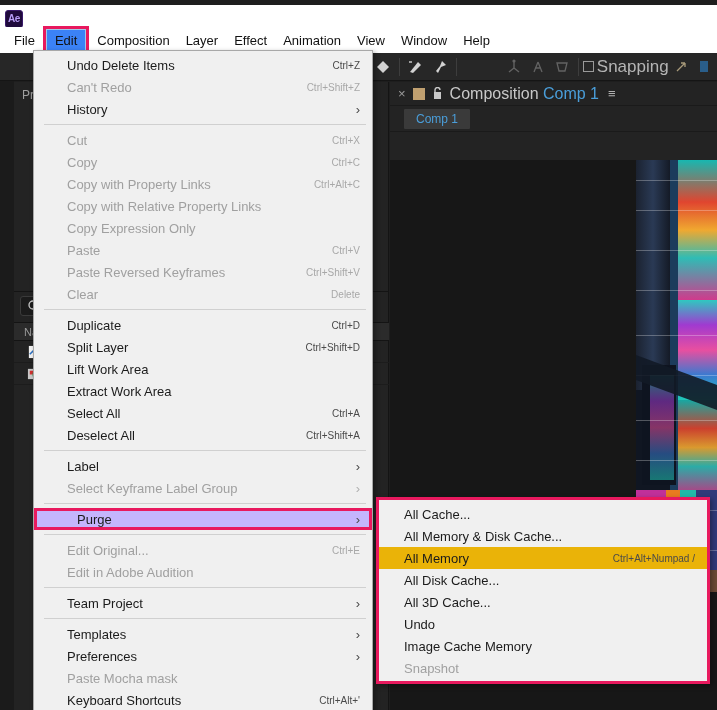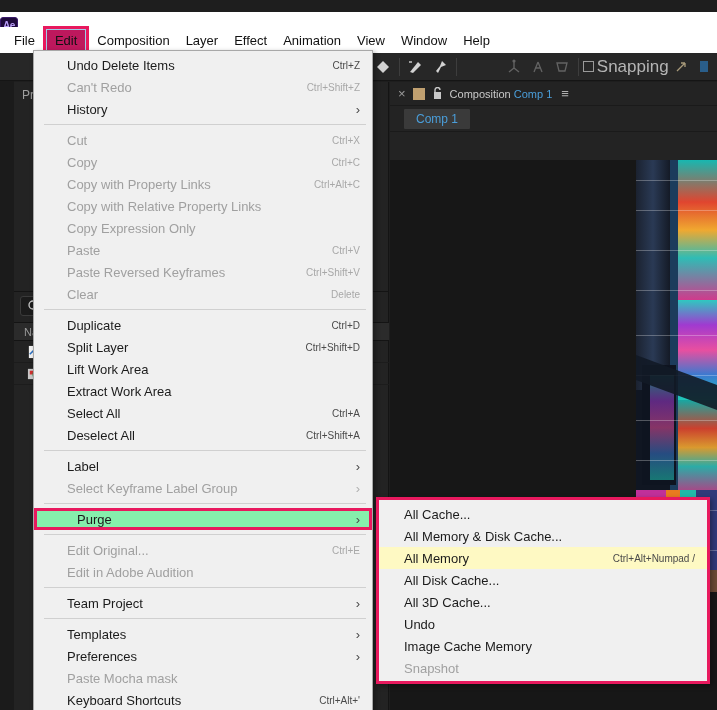--- a/index.html
+++ b/index.html
@@ -6,42 +6,42 @@
   html, body {
     width: 717px; height: 710px;
     font-family: "Liberation Sans", sans-serif;
     overflow: hidden;
     background: #1e1e1e;
   }
   #app { position: relative; width: 717px; height: 710px; background: #1e1e1e; }
 
   
   .titlebar {
-    position: absolute; left: 0; top: 12px; width: 717px; height: 27px;
-    background: #ffffff; display: flex; align-items: center; 
+    position: absolute; left: 0; top: 5px; width: 717px; height: 27px;
+    background: #ffffff; display: flex; align-items: center; padding-left: 5px;
   }
   .ae-icon {
     width: 18px; height: 18px; border-radius: 3px;
     background: #1f0a3c; border: 1px solid #3a1a6b;
     color: #b79cf5; font-size: 10px; font-weight: bold;
     display: flex; align-items: center; justify-content: center;
     letter-spacing: -0.3px;
   }
   .title-text { margin-left: 8px; font-size: 13px; color: #1a1a1a; }
 
   
   .menubar {
     position: absolute; left: 0; top: 27px; width: 717px; height: 26px;
     background: #ffffff; display: flex; align-items: center; padding-left: 6px;
   }
   .menubar .mi {
     font-size: 13px; color: #111; padding: 3px 8px; white-space: nowrap;
   }
   .menubar .mi.active {
-    background: #be185d; border: 1px solid #9ecbe8;
+    background: #3b82f6; border: 1px solid #9ecbe8;
     box-shadow: 0 0 0 3px #e8195e;
     margin: 4px 3px;
   }
 
   
   .dark-bg {
     position: absolute; left: 0; top: 53px; width: 717px; height: 657px;
     background: #1e1e1e;
   }
   .toolbar {
@@ -112,21 +112,21 @@
   .comp-panel {
     position: absolute; left: 390px; top: 82px; width: 327px; height: 628px;
     background: #232323;
   }
   .comp-header {
     height: 24px; display: flex; align-items: center; padding: 0 8px; gap: 7px;
     border-bottom: 1px solid #1a1a1a;
   }
   .comp-x { font-size: 13px; color: #9a9a9a; }
   .comp-swatch { width: 12px; height: 12px; background: #c0a070; }
-  .comp-title { font-size: 11px; color: #c8c8c8; }
+  .comp-title { font-size: 16px; color: #c8c8c8; }
   .comp-title b { color: #4a9eda; font-weight: normal; }
   .comp-hamb { font-size: 13px; color: #b0b0b0; margin-left: 2px; }
   .comp-tabrow { height: 26px; display: flex; align-items: center; padding-left: 14px;
     border-bottom: 1px solid #1a1a1a; }
   .comp-tab {
     background: #3a3a3a; color: #4a9eda; font-size: 12px;
     padding: 3px 12px; border-radius: 1px;
   }
   .comp-viewer {
     position: absolute; left: 0; top: 78px; width: 327px; bottom: 0;
@@ -148,34 +148,34 @@
     position: relative; height: 22px; display: flex; align-items: center;
     padding: 0 12px 0 33px; font-size: 13px; color: #1b1b1b; white-space: nowrap; justify-content: flex-end;
   }
   .mrow.dis { color: #a0a0a0; }
   .mrow .accel { margin-left: auto; font-size: 10px; color: #4a4a4a; }
   .mrow.dis .accel { color: #a8a8a8; }
   .mrow .arrow { margin-left: auto; font-size: 13px; color: #4a4a4a; }
   .mrow.dis .arrow { color: #b0b0b0; }
   .msep { height: 1px; background: #d0d0d0; margin: 4px 6px 4px 10px; }
   .mrow.hl {
-    background: #86efac; color: #1b1b1b;
+    background: #c4b5fd; color: #1b1b1b;
     box-shadow: inset 0 0 0 3px #e8195e;
     padding-left: 43px;
   }
 
   
   .submenu {
     position: absolute; left: 376px; top: 497px; width: 334px;
     background: #f0f0f0; border: 3px solid #e8195e;
     box-shadow: 2px 2px 5px rgba(0,0,0,0.35);
     padding: 3px 0 2px 0; z-index: 50;
   }
   .submenu .mrow { padding: 0 12px 0 25px; }
-  .submenu .mrow.hl2 { background: #fef9c3; }
+  .submenu .mrow.hl2 { background: #eab308; }
 
   svg { display: block; }
 </style>
 </head>
 <body>
 
 <div id="app">
 
   <div class="titlebar">
     <div class="ae-icon">Ae</div>

